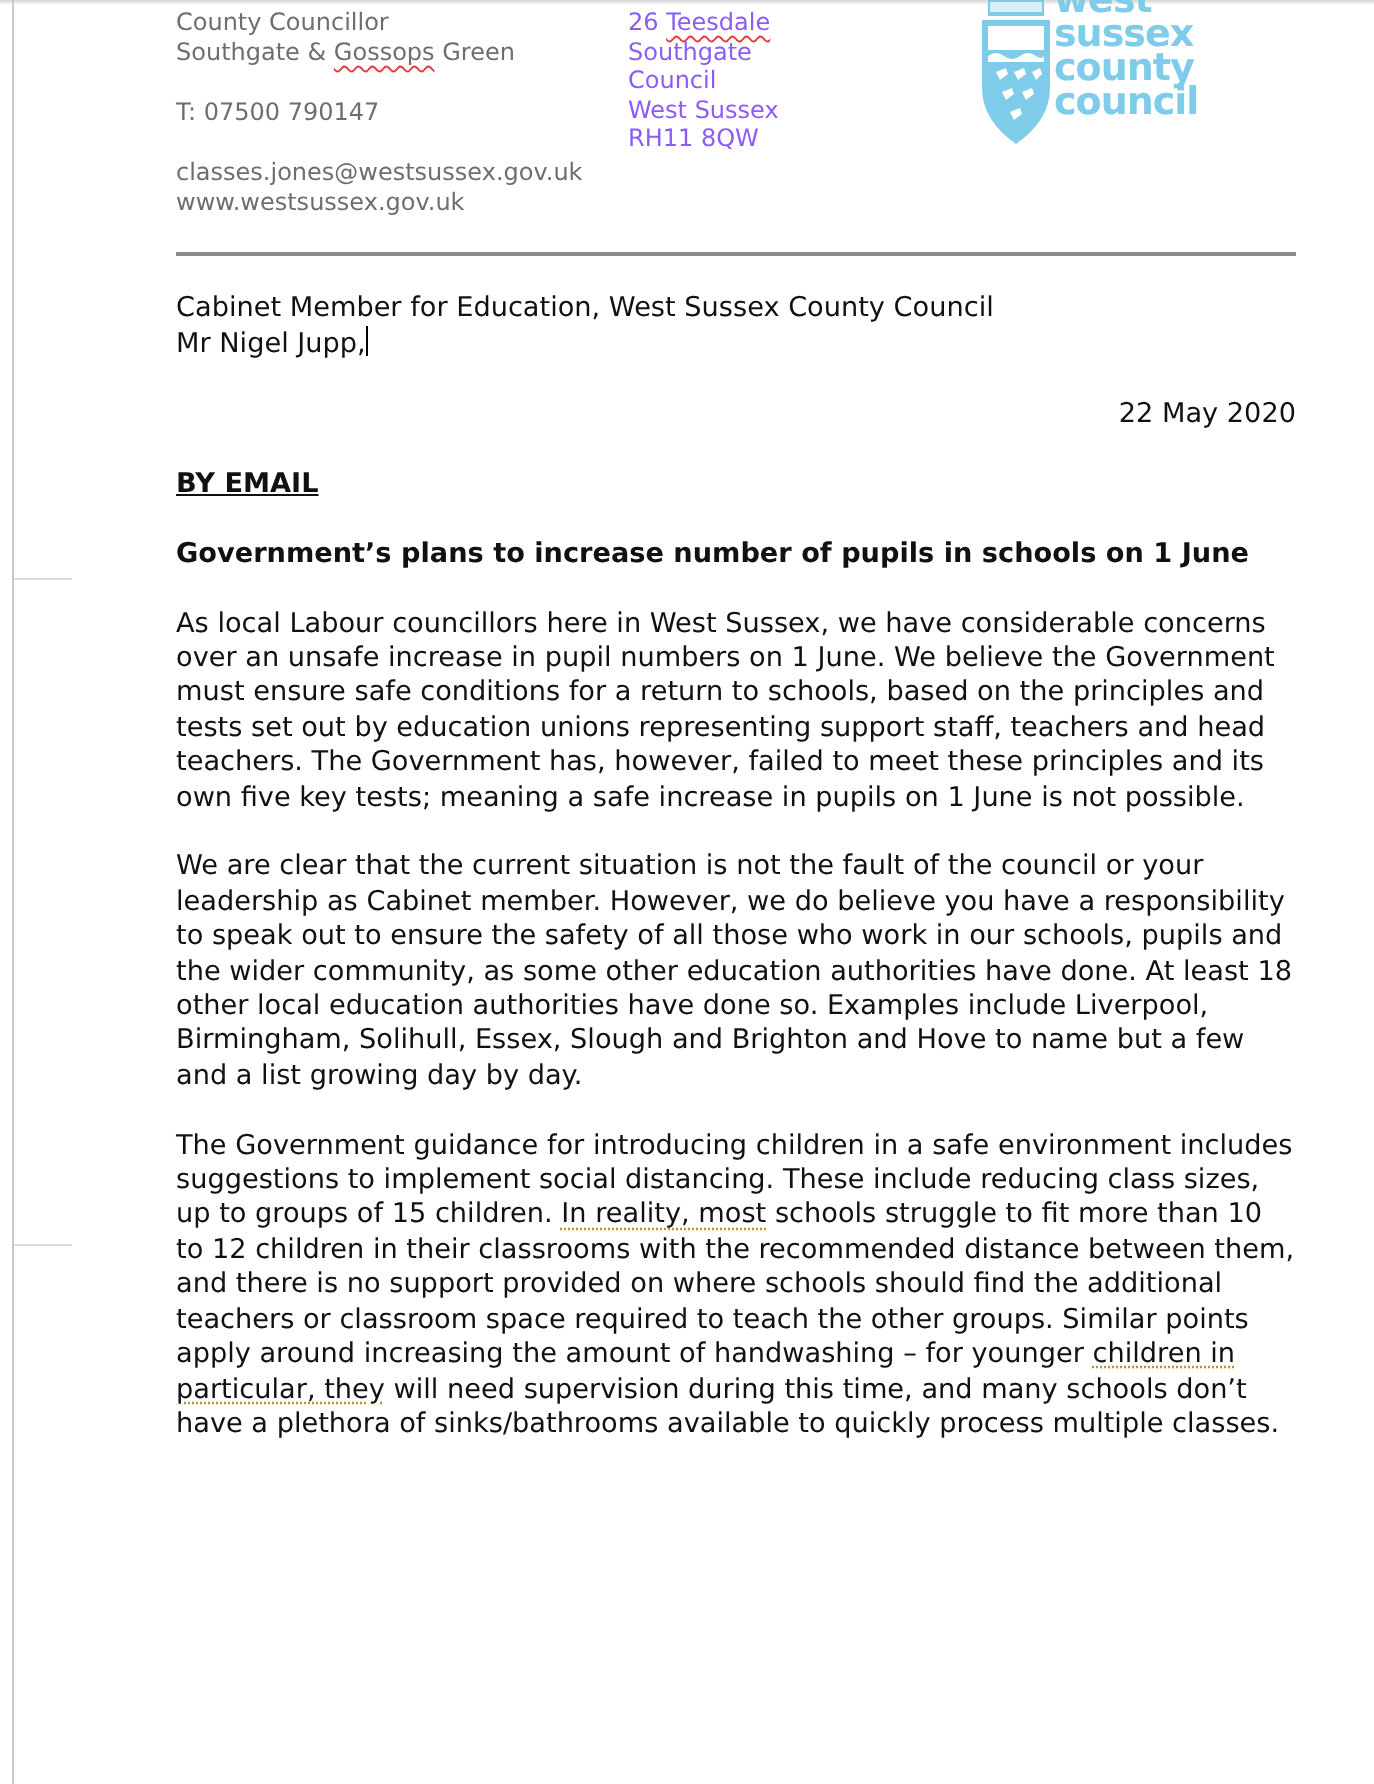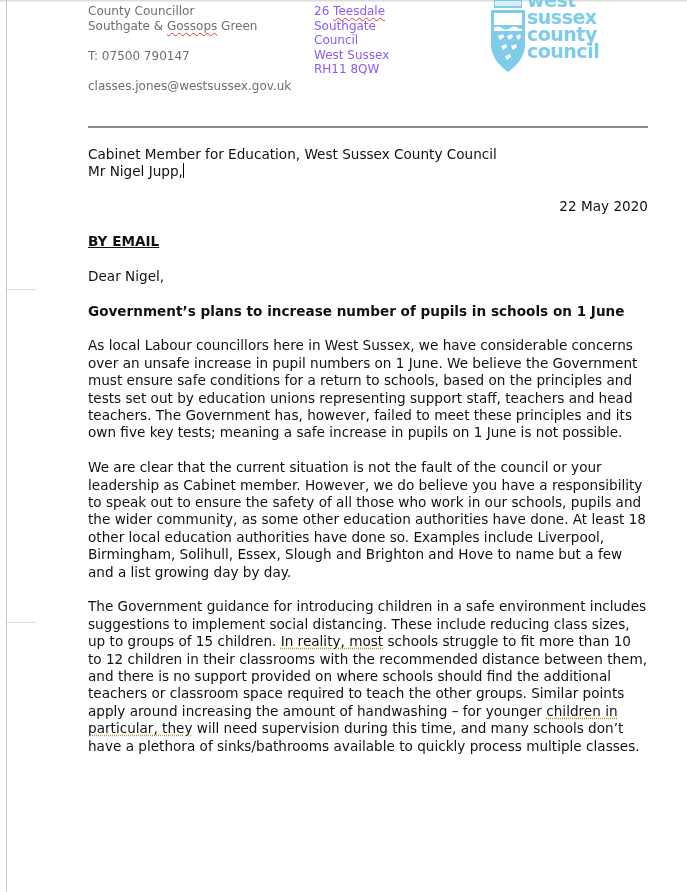--- a/index.html
+++ b/index.html
@@ -59,20 +59,21 @@
 <div class="margin-mark" style="top:289px;"></div>
 <div class="margin-mark" style="top:622px;"></div>
 
 <div class="sender">
   <div>County Councillor</div>
   <div><span>Southgate &amp; </span><span class="spell">Gossops</span><span> Green</span></div>
   <div class="gap"></div>
   <div>T:  07500 790147</div>
   <div class="gap"></div>
   <div>classes.jones@westsussex.gov.uk</div>
+  <div>www.westsussex.gov.uk</div>
 </div>
 
 <div class="address">
   <div><span>26 </span><span class="spell">Teesdale</span></div>
   <div>Southgate</div>
   <div>Council</div>
   <div>West Sussex</div>
   <div>RH11 8QW</div>
 </div>
 
@@ -104,18 +105,17 @@
   </div>
 </div>
 
 <div class="rule"></div>
 
 <div class="body-text">
   <p class="recipient-line">Cabinet Member for Education, West Sussex County Council</p>
   <p class="recipient-line"><span>Mr Nigel Jupp,</span><span class="caret"></span></p>
   <p style="margin-top:17.4px;text-align:right;">22 May 2020</p>
   <p style="margin-top:17.4px;" class="by-email">BY EMAIL</p>
-  <p style="margin-top:17.4px;">Dear Nigel,</p>
   <p style="margin-top:17.4px;" class="subject">Government’s plans to increase number of pupils in schools on 1 June</p>
   <p style="margin-top:17.4px;">As local Labour councillors here in West Sussex, we have considerable concerns over an unsafe increase in pupil numbers on 1 June.  We believe the Government must ensure safe conditions for a return to schools, based on the principles and tests set out by education unions representing support staff, teachers and head teachers.  The Government has, however, failed to meet these principles and its own five key tests; meaning a safe increase in pupils on 1 June is not possible.</p>
   <p style="margin-top:17.4px;">We are clear that the current situation is not the fault of the council or your leadership as Cabinet member. However, we do believe you have a responsibility to speak out to ensure the safety of all those who work in our schools, pupils and the wider community, as some other education authorities have done.  At least 18 other local education authorities have done so.  Examples include Liverpool, Birmingham, Solihull, Essex, Slough and Brighton and Hove to name but a few and a list growing day by day.</p>
   <p style="margin-top:17.4px;"><span>The Government guidance for introducing children in a safe environment includes suggestions to implement social distancing. These include reducing class sizes, up to groups of 15 children.  </span><span class="grammar">In reality, most</span><span> schools struggle to fit more than 10 to 12 children in their classrooms with the recommended distance between them, and there is no support provided on where schools should find the additional teachers or classroom space required to teach the other groups. Similar points apply around increasing the amount of handwashing – for younger </span><span class="grammar">children in particular, they</span><span> will need supervision during this time, and many schools don’t have a plethora of sinks/bathrooms available to quickly process multiple classes.</span></p>
 </div>
 
 </body></html>

